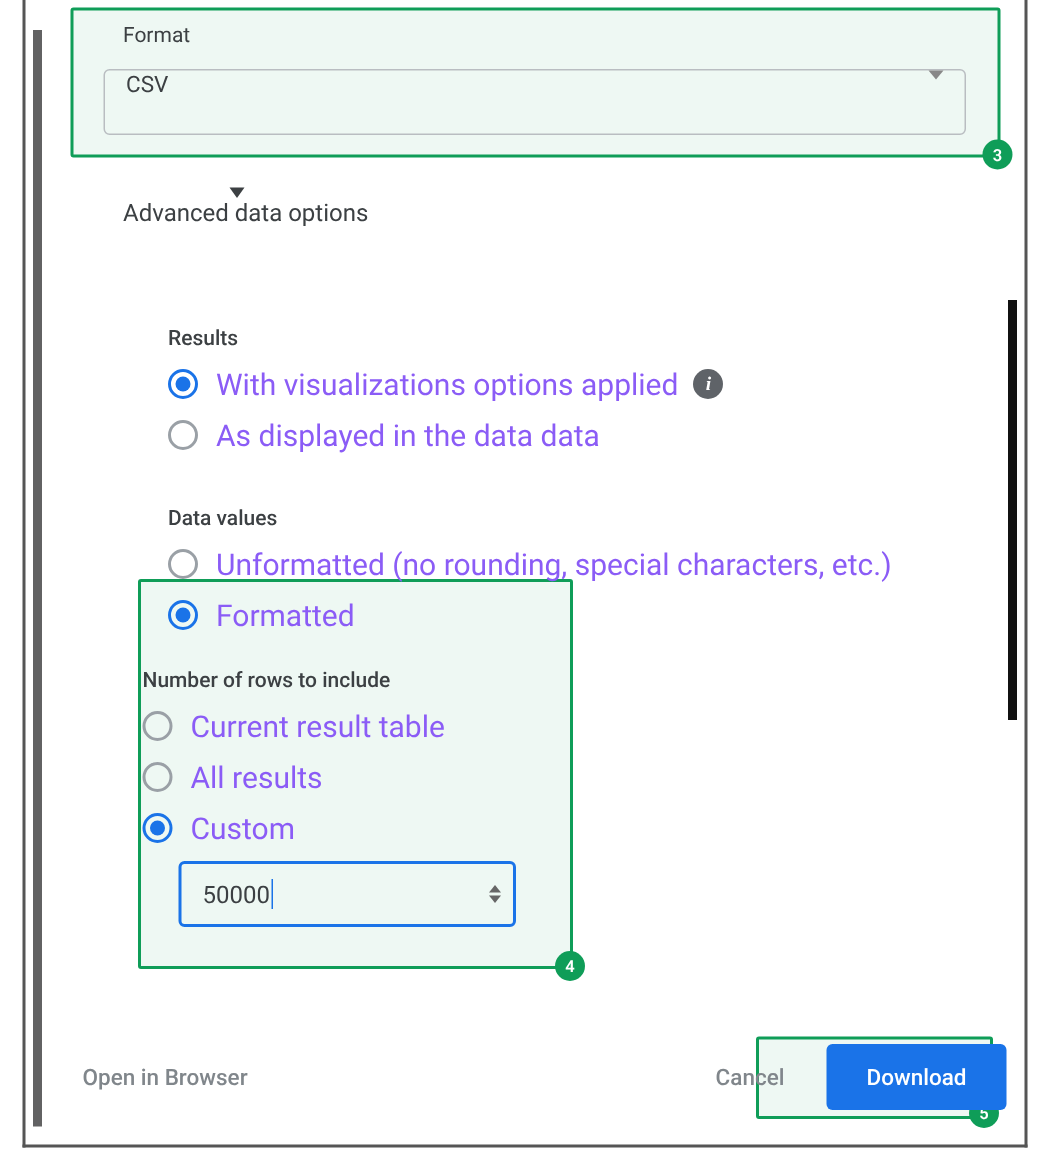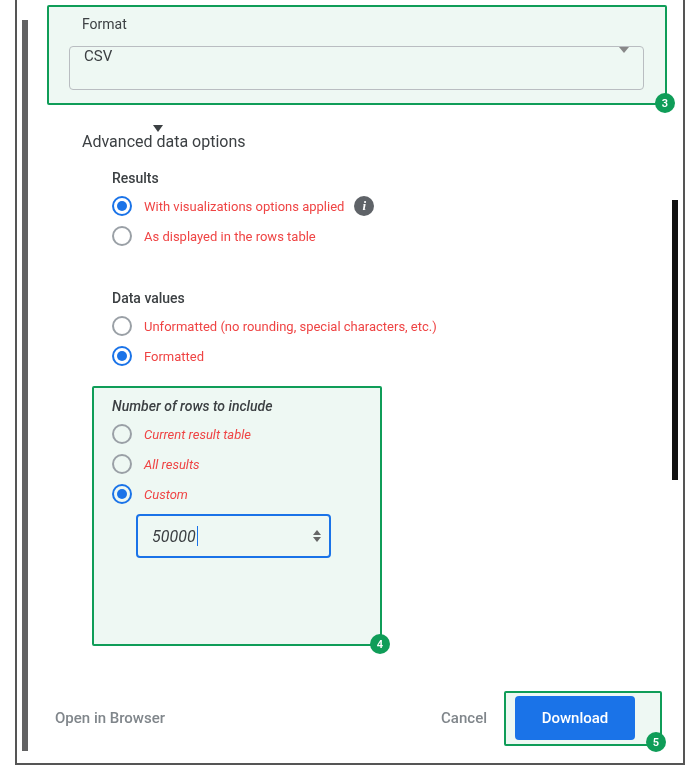--- a/index.html
+++ b/index.html
@@ -121,51 +121,51 @@
     border-radius: 50%;
     margin-right: 12px;
     display:flex;align-items:center;justify-content:center;
     flex-shrink:0;
   }
   .radio.selected { border-color:#1a73e8; }
   .radio.selected::after {
     content:"";
     width:10px;height:10px;border-radius:50%;background:#1a73e8;
   }
-  .radio-label { font-size: 13px; color:#ef4444; }
+  .radio-label { font-size: 20px; color:#8b5cf6; }
 
   .info {
     width:20px;height:20px;border-radius:50%;background:#5f6368;color:#fff;
     font-size:13px;font-weight:700;display:flex;align-items:center;justify-content:center;
     margin-left:10px;font-style:italic;font-family:Georgia,serif;
   }
 
-  .group { position:absolute; }
+  .group { position:absolute;margin-top:48px; }
   .g-results { left:95px; top:170px; }
   .g-values  { left:95px; top:290px; }
-  .g-rows    { left:95px; top:398px;font-style:italic; }
+  .g-rows    { left:78px; top:398px; }
 
   .rows-input-label {
     font-size:14px;color:#3c4043;margin:18px 0 8px 24px;
   }
   .rows-input {
     margin-left:24px;
-    width:195px;height:44px;
+    width:225px;height:44px;
     border:2px solid #1a73e8;border-radius:4px;
     display:flex;align-items:center;padding:0 8px 0 14px;
     font-size:16px;color:#3c4043;background:#fff0;
   }
   .rows-input .caret-col { margin-left:auto; display:flex;flex-direction:column;gap:2px;}
   .rows-input .up,.rows-input .dn{width:0;height:0;border-left:4px solid transparent;border-right:4px solid transparent;}
   .rows-input .up{border-bottom:5px solid #666;}
   .rows-input .dn{border-top:5px solid #666;}
   .cursor { display:inline-block;width:1px;height:20px;background:#1a73e8;vertical-align:middle;margin-left:1px;}
 
   .footer {
-    position:absolute;left:30px;right:48px;bottom:20px;height:50px;
+    position:absolute;left:30px;right:12px;bottom:20px;height:50px;
     display:flex;align-items:center;
   }
   .link-btn {
     font-size:15px;font-weight:500;color:#80868b;cursor:pointer;padding:10px 8px;
   }
   .spacer{flex:1;}
   .cancel-btn{
     font-size:15px;font-weight:500;color:#80868b;cursor:pointer;padding:10px 20px;margin-right:8px;text-align:center;
   }
   .primary-btn{
@@ -204,21 +204,21 @@
 
   <div class="group g-results">
     <div class="subheading">Results</div>
     <div class="radio-row">
       <span class="radio selected"></span>
       <span class="radio-label">With visualizations options applied</span>
       <span class="info">i</span>
     </div>
     <div class="radio-row">
       <span class="radio"></span>
-      <span class="radio-label">As displayed in the rows table</span>
+      <span class="radio-label">As displayed in the data data</span>
     </div>
   </div>
 
   <div class="group g-values">
     <div class="subheading">Data values</div>
     <div class="radio-row">
       <span class="radio"></span>
       <span class="radio-label">Unformatted (no rounding, special characters, etc.)</span>
     </div>
     <div class="radio-row">

